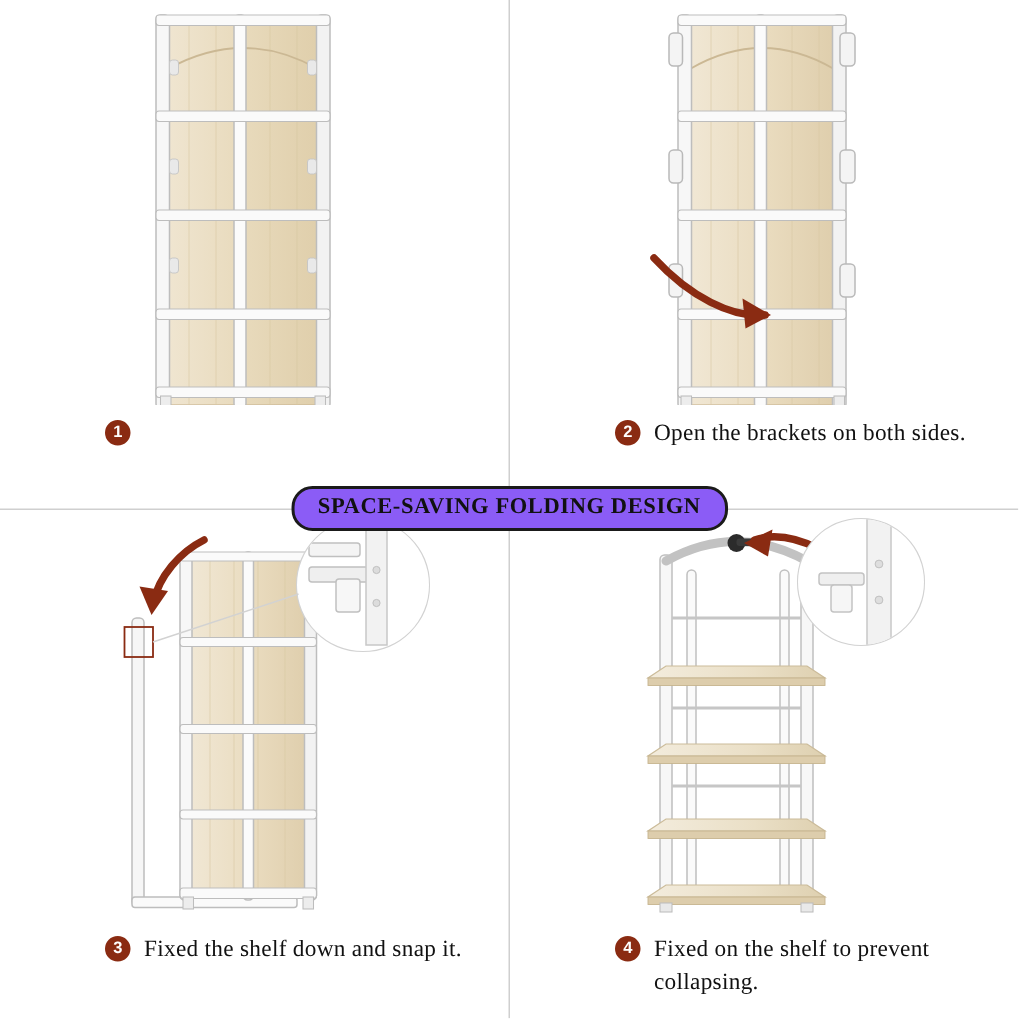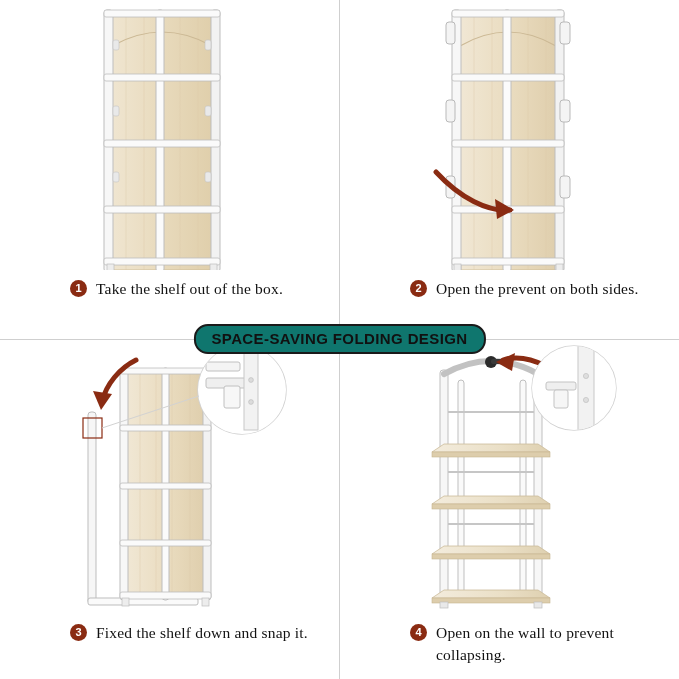--- a/index.html
+++ b/index.html
@@ -35,25 +35,25 @@
     height: 1px;
     background: #cfcfcf;
   }
 
   
   .banner {
     position: absolute;
     left: 50%;
     top: 339px;
     transform: translate(-50%, -50%);
-    background: #0f766e;
+    background: #8b5cf6;
     border: 2px solid #1a1a1a;
     border-radius: 14px;
     padding: 4px 16px 5px 16px;
-    font-family: Liberation Sans, sans-serif;
+    font-family: Liberation Serif, serif;
     font-weight: bold;
     font-size: 15px;
     letter-spacing: 0.4px;
     color: #111111;
     white-space: nowrap;
     z-index: 40;
   }
 
   
   .quad {
@@ -167,21 +167,20 @@
         <rect x="113" y="40" width="6" height="10" rx="2"></rect>
         <rect x="113" y="106" width="6" height="10" rx="2"></rect>
         <rect x="113" y="172" width="6" height="10" rx="2"></rect>
         <rect x="205" y="40" width="6" height="10" rx="2"></rect>
         <rect x="205" y="106" width="6" height="10" rx="2"></rect>
         <rect x="205" y="172" width="6" height="10" rx="2"></rect>
       </g>
     </svg>
     <div class="caption">
       <div class="step-badge">1</div>
-      <div class="caption-text">Take the shelf out of the box.</div>
     </div>
   </div>
 
   <div class="quad q2">
     <svg class="art" viewBox="0 0 339 270">
       <defs>
         <linearGradient id="woodB" x1="0" y1="0" x2="1" y2="0">
           <stop offset="0%" stop-color="#f1e8d6"></stop>
           <stop offset="55%" stop-color="#e9dbbe"></stop>
           <stop offset="100%" stop-color="#decdab"></stop>
@@ -227,21 +226,21 @@
       <rect x="114" y="264" width="7" height="8" fill="#ededed" stroke="#bdbdbd" stroke-width="0.7"></rect>
       <rect x="216" y="264" width="7" height="8" fill="#ededed" stroke="#bdbdbd" stroke-width="0.7"></rect>
 
       <g>
         <path d="M96 172 C 120 198, 148 212, 170 210" fill="none" stroke="#8a2b12" stroke-width="5" stroke-linecap="round"></path>
         <path d="M174 210 L 155 199 L 157 219 Z" fill="#8a2b12"></path>
       </g>
     </svg>
     <div class="caption">
       <div class="step-badge">2</div>
-      <div class="caption-text">Open the prevent on both sides.</div>
+      <div class="caption-text">Open the brackets on both sides.</div>
     </div>
   </div>
 
   <div class="quad q3">
     <svg class="art" viewBox="0 0 339 270">
       <defs>
         <linearGradient id="woodC" x1="0" y1="0" x2="1" y2="0">
           <stop offset="0%" stop-color="#f1e8d6"></stop>
           <stop offset="55%" stop-color="#e9dbbe"></stop>
           <stop offset="100%" stop-color="#decdab"></stop>
@@ -377,19 +376,19 @@
           <rect x="238" y="6" width="16" height="84" fill="#f2f2f2" stroke="#c8c8c8" stroke-width="1"></rect>
           <circle cx="246" cy="36" r="2.6" fill="#dedede" stroke="#bcbcbc" stroke-width="0.6"></circle>
           <circle cx="246" cy="60" r="2.6" fill="#dedede" stroke="#bcbcbc" stroke-width="0.6"></circle>
           <rect x="206" y="42" width="30" height="8" rx="2" fill="#efefef" stroke="#c3c3c3" stroke-width="1"></rect>
           <rect x="214" y="50" width="14" height="18" rx="2" fill="#f6f6f6" stroke="#c3c3c3" stroke-width="1"></rect>
         </g>
       </g>
     </svg>
     <div class="caption">
       <div class="step-badge">4</div>
-      <div class="caption-text">Open on the wall to prevent collapsing.</div>
+      <div class="caption-text">Fixed on the shelf to prevent collapsing.</div>
     </div>
   </div>
 
   <div class="banner">SPACE-SAVING FOLDING DESIGN</div>
 
 </div>
 
 </body></html>

